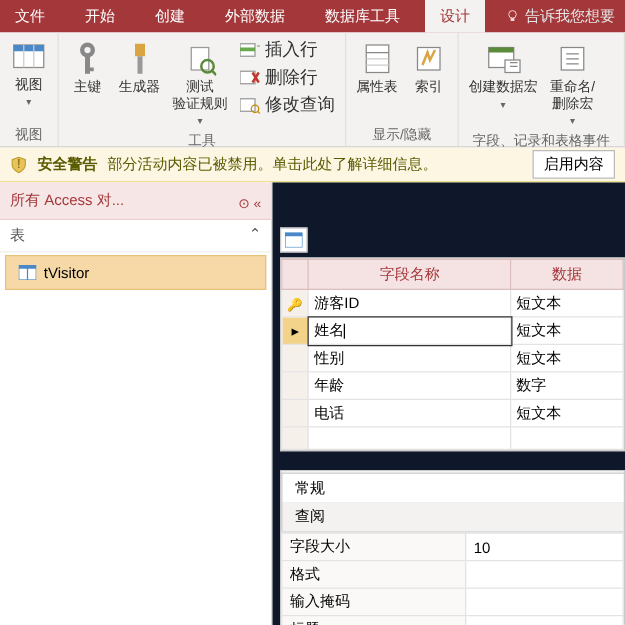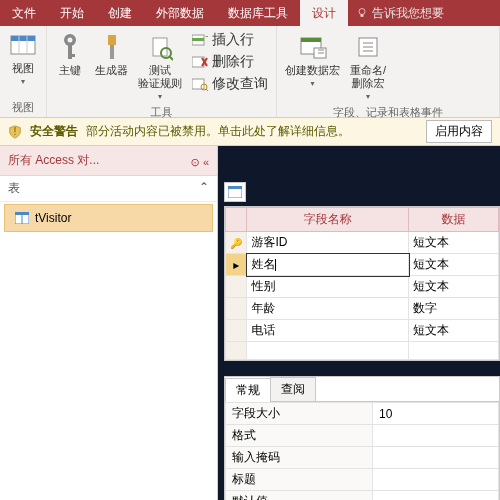--- a/index.html
+++ b/index.html
@@ -1,19 +1,19 @@
 <!DOCTYPE html>
 <html><head>
 <meta charset="utf-8">
 <style>
 * { margin:0; padding:0; box-sizing:border-box; font-family:"Microsoft YaHei","Segoe UI",sans-serif; font-size:12px; }
 body { background:#fff; width:500px; height:500px; overflow:hidden; }
 
 
-.menubar { background:#a4373a; display:flex; height:26px; align-items:stretch; color:#fff; }
+.menubar { background:#a4373a; display:flex; height:26px; align-items:stretch; color:#fff;justify-content:space-between; }
 .menubar .tab { padding:0 12px; display:flex; align-items:center; cursor:pointer; }
 .menubar .tab.active { background:#f3f2f1; color:#a4373a; }
 .menubar .tell { color:#e5e5e5; display:flex; align-items:center; padding:0 8px; gap:4px; }
 .bulb { width:12px; height:12px; }
 
 
 .ribbon { background:#f3f2f1; border-bottom:1px solid #d0cecb; display:flex; height:92px; }
 .group { border-right:1px solid #e1dfdc; display:flex; flex-direction:column; justify-content:space-between; padding:4px 6px 2px; }
 .group-label { text-align:center; color:#666; font-size:11px; padding-top:2px; }
 .group-body { display:flex; gap:6px; align-items:flex-start; }
@@ -49,21 +49,21 @@
 .grid table { border-collapse:collapse; width:100%; }
 .grid th { background:#f5e3e3; color:#a4373a; border:1px solid #dcbcbc; font-weight:normal; padding:3px 6px; text-align:center; }
 .grid td { border:1px solid #e3e3e3; padding:2px 4px; height:18px; }
 .rowhead { width:18px; background:#f5f0ea; text-align:center; }
 .rowhead.sel { background:#f3d28a; }
 .cell-sel { background:#fff; outline:1px solid #333; }
 .key { color:#c58a00; font-size:10px; }
 .cursor { display:inline-block; width:1px; height:12px; background:#000; vertical-align:middle; }
 
 .props { position:absolute; top:230px; left:6px; right:0; background:#fff; border:1px solid #c9c9c9; }
-.ptabs { display:flex; border-bottom:1px solid #c9c9c9; }
+.ptabs { display:flex; border-bottom:1px solid #c9c9c9;flex-direction:column; }
 .ptab { padding:3px 10px; border:1px solid #c9c9c9; border-bottom:none; margin-right:-1px; background:#f3f2f1; cursor:pointer; }
 .ptab.active { background:#fff; position:relative; top:1px; }
 .props table { border-collapse:collapse; width:100%; }
 .props td { border:1px solid #e3e3e3; padding:2px 6px; height:18px; }
 .props td:first-child { width:147px; background:#faf9f8; }
 </style>
 </head>
 <body>
 
 <div class="menubar">
@@ -150,20 +150,41 @@
               <circle cx="12" cy="10" r="3" fill="none" stroke="#c58a00"></circle>
               <line x1="14" y1="12" x2="16" y2="14" stroke="#c58a00"></line>
             </svg>
           <span class="lbl">修改查询</span>
         </div>
       </div>
     </div>
     <div class="group-label">工具</div>
   </div>
 
+  <div class="group">
+    <div class="group-body">
+      <div class="bigbtn">
+        <svg class="ico" width="26" height="30">
+            <rect x="4" y="4" width="18" height="22" fill="#fff" stroke="#888"></rect>
+            <line x1="4" y1="10" x2="22" y2="10" stroke="#888"></line>
+            <line x1="4" y1="15" x2="22" y2="15" stroke="#ccc"></line>
+            <line x1="4" y1="20" x2="22" y2="20" stroke="#ccc"></line>
+          </svg>
+        <span class="lbl">属性表</span>
+      </div>
+      <div class="bigbtn">
+        <svg class="ico" width="26" height="30">
+            <rect x="4" y="6" width="18" height="18" fill="#fff" stroke="#888"></rect>
+            <path d="M8 20 L12 10 L14 16 L18 8" fill="none" stroke="#d9a441" stroke-width="2"></path>
+          </svg>
+        <span class="lbl">索引</span>
+      </div>
+    </div>
+    <div class="group-label">显示/隐藏</div>
+  </div>
 
   <div class="group" style="flex:1">
     <div class="group-body">
       <div class="bigbtn">
         <svg class="ico" width="30" height="30">
             <rect x="3" y="6" width="20" height="16" fill="#fff" stroke="#888"></rect>
             <rect x="3" y="6" width="20" height="4" fill="#5b8a3a"></rect>
             <rect x="16" y="16" width="12" height="10" fill="#fff" stroke="#888"></rect>
             <line x1="20" y1="18" x2="26" y2="18" stroke="#888"></line>
             <line x1="20" y1="21" x2="26" y2="21" stroke="#888"></line>

